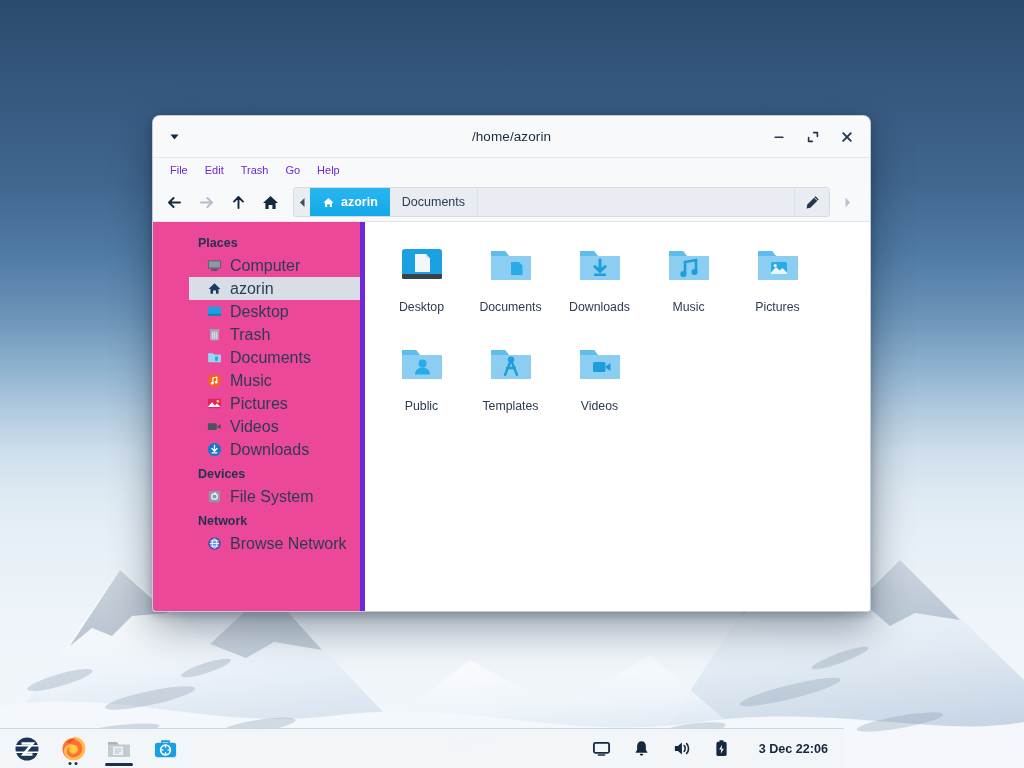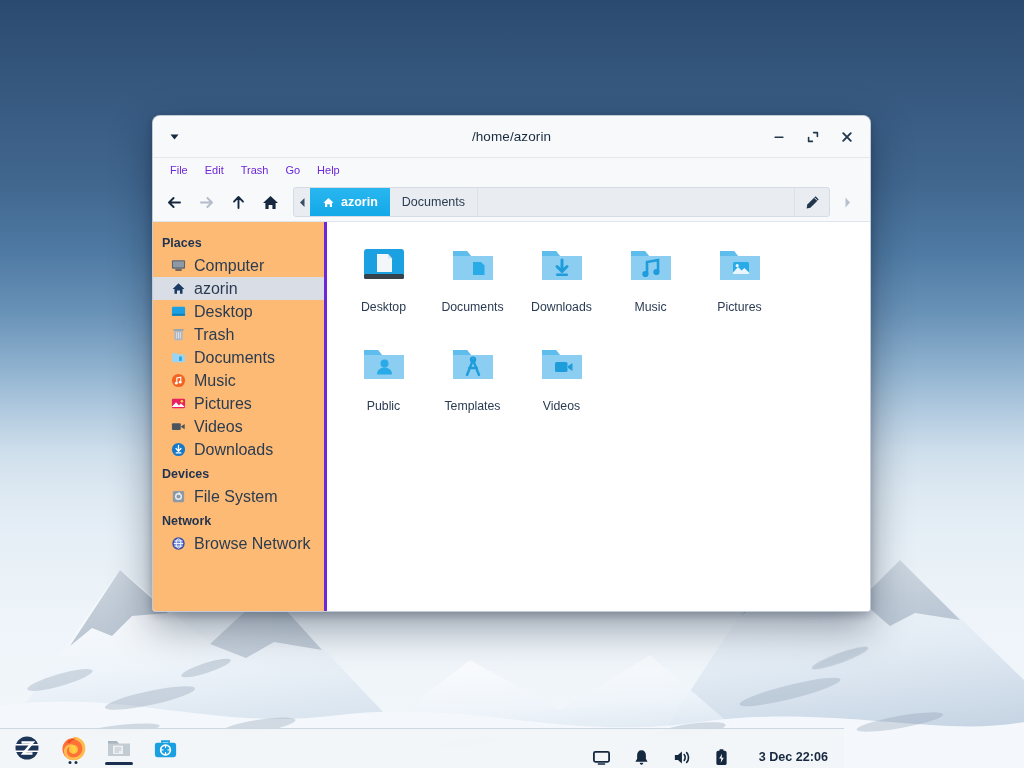--- a/index.html
+++ b/index.html
@@ -104,24 +104,25 @@
   .pb-spacer { flex: 1 1 auto; border-right: 1px solid #dbe1e9; }
   .pb-edit {
     width: 34px; display: flex; align-items: center; justify-content: center;
     cursor: pointer; flex: 0 0 auto;
   }
 
   
   .win-body { flex: 1; display: flex; min-height: 0; background: #fff; }
   .sidebar {
     width: 171px; min-width: 171px;
-    background: #fdba74;
-    border-right: 3px solid #6d28d9;
+    background: #ec4899;
+    border-right: 5px solid #6d28d9;
     padding-top: 8px;
     overflow: hidden;
+    padding-left: 36px;
   }
   .side-head {
     font-size: 12.5px; font-weight: bold; color: #1f3350;
     padding: 4px 0 4px 9px; margin-top: 2px;
   }
   .side-row {
     display: flex; align-items: center; gap: 8px;
     padding: 2px 0 2px 17px; height: 19px;
     font-size: 16px; color: #2b3c52; cursor: pointer;
   }
@@ -144,21 +145,21 @@
     margin-top: 8px; font-size: 12.3px; color: #2b3c52;
     text-align: center; max-width: 88px; overflow: hidden;
     white-space: nowrap; text-overflow: ellipsis;
   }
 
   
   #taskbar {
     position: absolute; left: 0; bottom: 0; width: 844px; height: 40px;
     background: rgba(243,246,249,.97);
     border-top: 1px solid rgba(180,195,210,.6);
-    display: flex; align-items: flex-end; justify-content: space-between;
+    display: flex; align-items: center; justify-content: space-between;
     padding: 0 10px; box-sizing: border-box;
   }
   .tb-apps { display: flex; align-items: center; gap: 12px; height: 40px; }
   .tb-app {
     width: 34px; height: 34px; position: relative;
     display: flex; align-items: center; justify-content: center; cursor: pointer;
     border-radius: 5px;
   }
   .dot-ind {
     position: absolute; bottom: 1px; left: 50%; transform: translateX(-50%);

